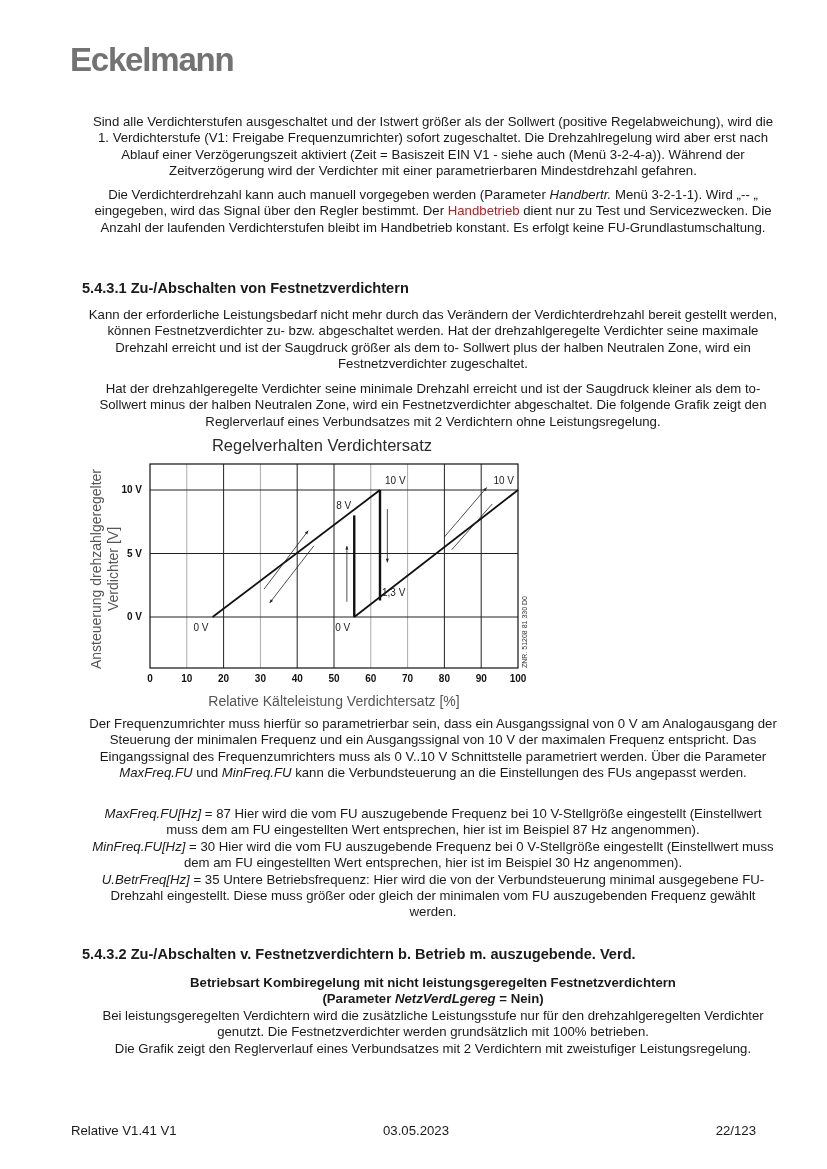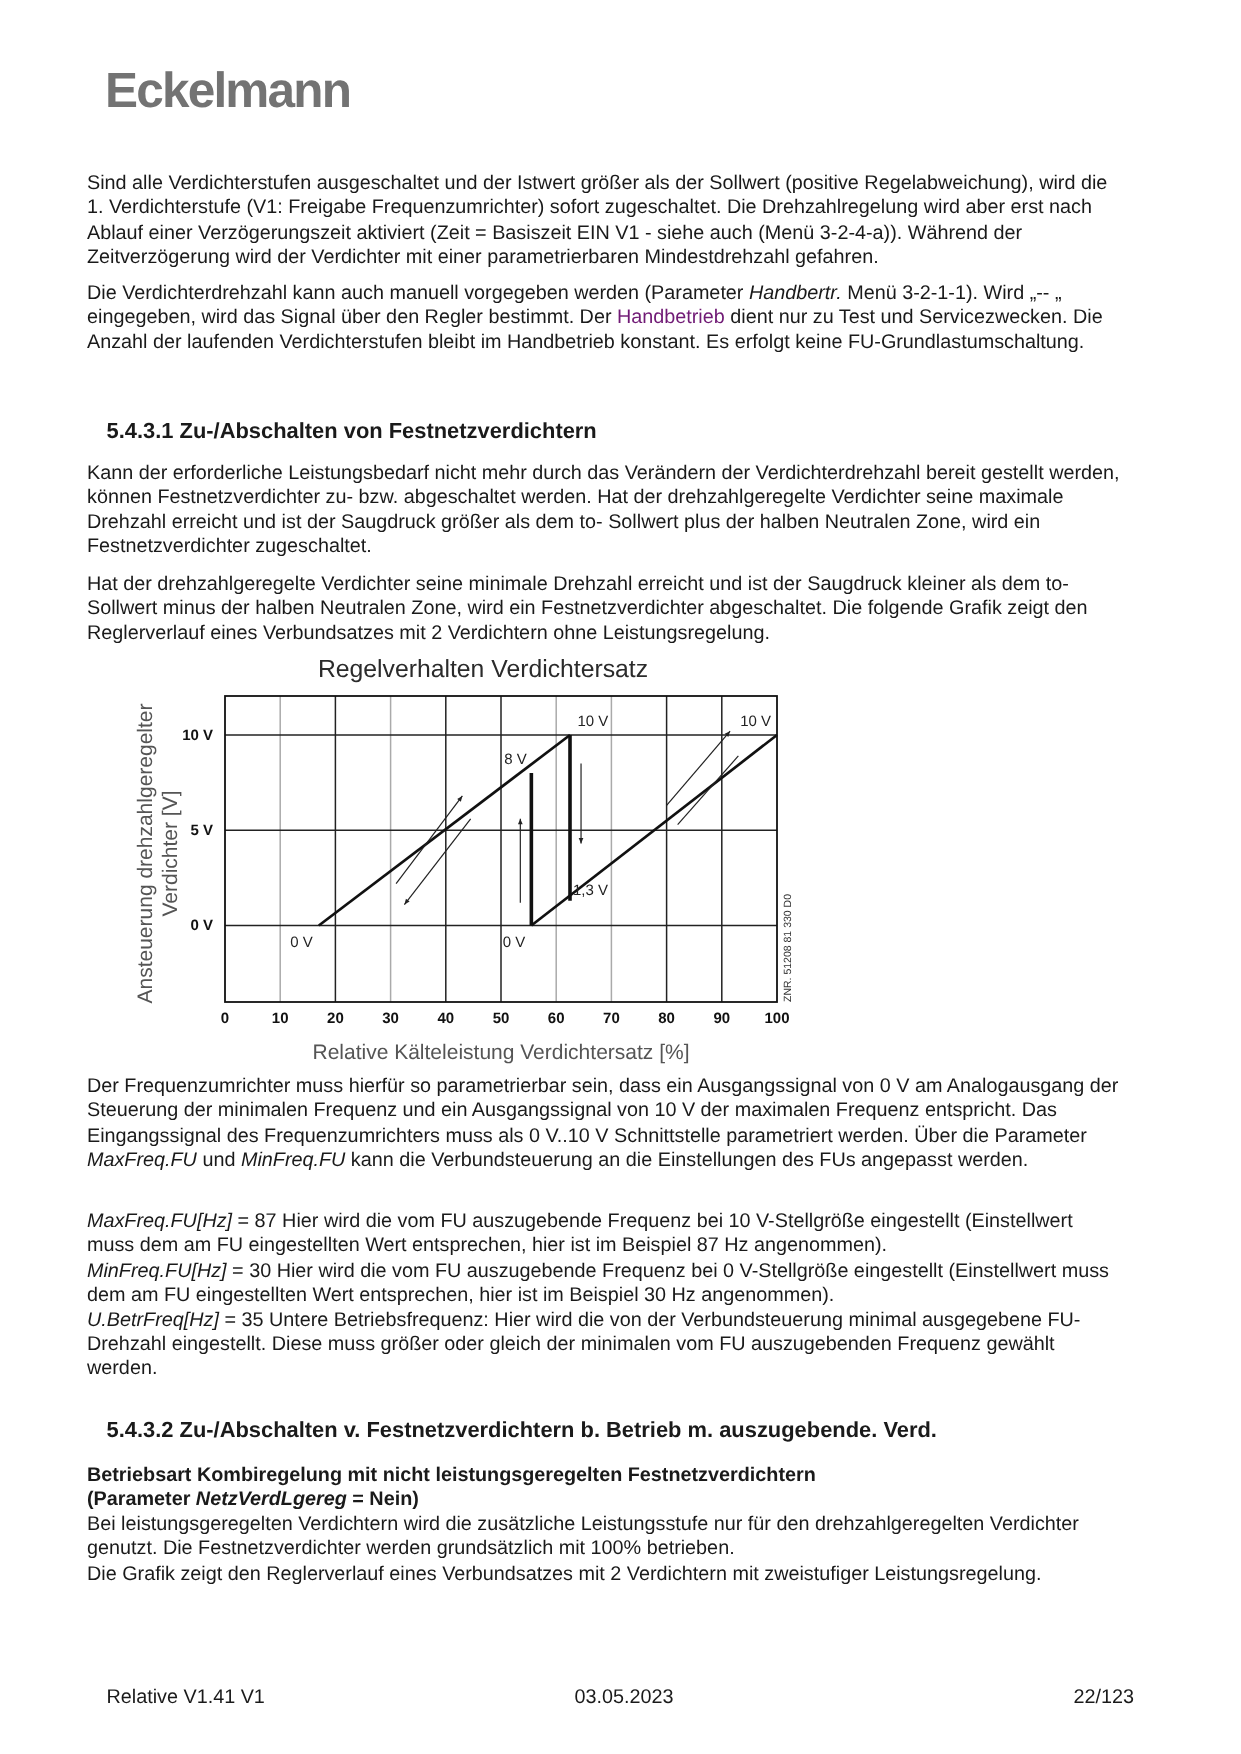--- a/index.html
+++ b/index.html
@@ -1,22 +1,22 @@
 <!DOCTYPE html>
 <html><head>
 <meta charset="utf-8">
 <style>
   html, body { margin: 0; padding: 0; background: #ffffff; }
   body { width: 827px; height: 1169px; position: relative; overflow: hidden;
          font-family: "Liberation Sans", sans-serif; color: #1a1a1a; }
   .logo { position: absolute; left: 70px; top: 41px; font-family: "Liberation Sans", sans-serif;
           font-weight: bold; font-size: 33px; letter-spacing: -1.2px; color: #737373; }
-  .para { position: absolute; left: 58px; width: 690px; font-size: 13.2px; line-height: 16.4px; margin: 0; }
-  .h2 { position: absolute; left: 71px; font-size: 14.6px; font-weight: bold; margin: 0; }
-  .link { color: #701a75; }
+  .para { position: absolute; left: 88px; width: 690px; font-size: 13.2px; line-height: 16.4px; margin: 0; text-align: center; }
+  .h2 { position: absolute; left: 82px; font-size: 14.6px; font-weight: bold; margin: 0; }
+  .link { color: #b91c1c; }
   .footer { position: absolute; top: 1123px; font-size: 13.2px; }
   #chart { position: absolute; left: 80px; top: 434px; }
   .chart-title { font-size: 16.5px; fill: #2b2b2b; }
   .axis-label { font-size: 14px; fill: #555; }
   .tick { font-size: 10px; font-weight: bold; fill: #111; }
   .pt-label { font-size: 10px; fill: #222; }
   .znr { font-size: 7px; fill: #333; }
 </style>
 </head>
 <body>

